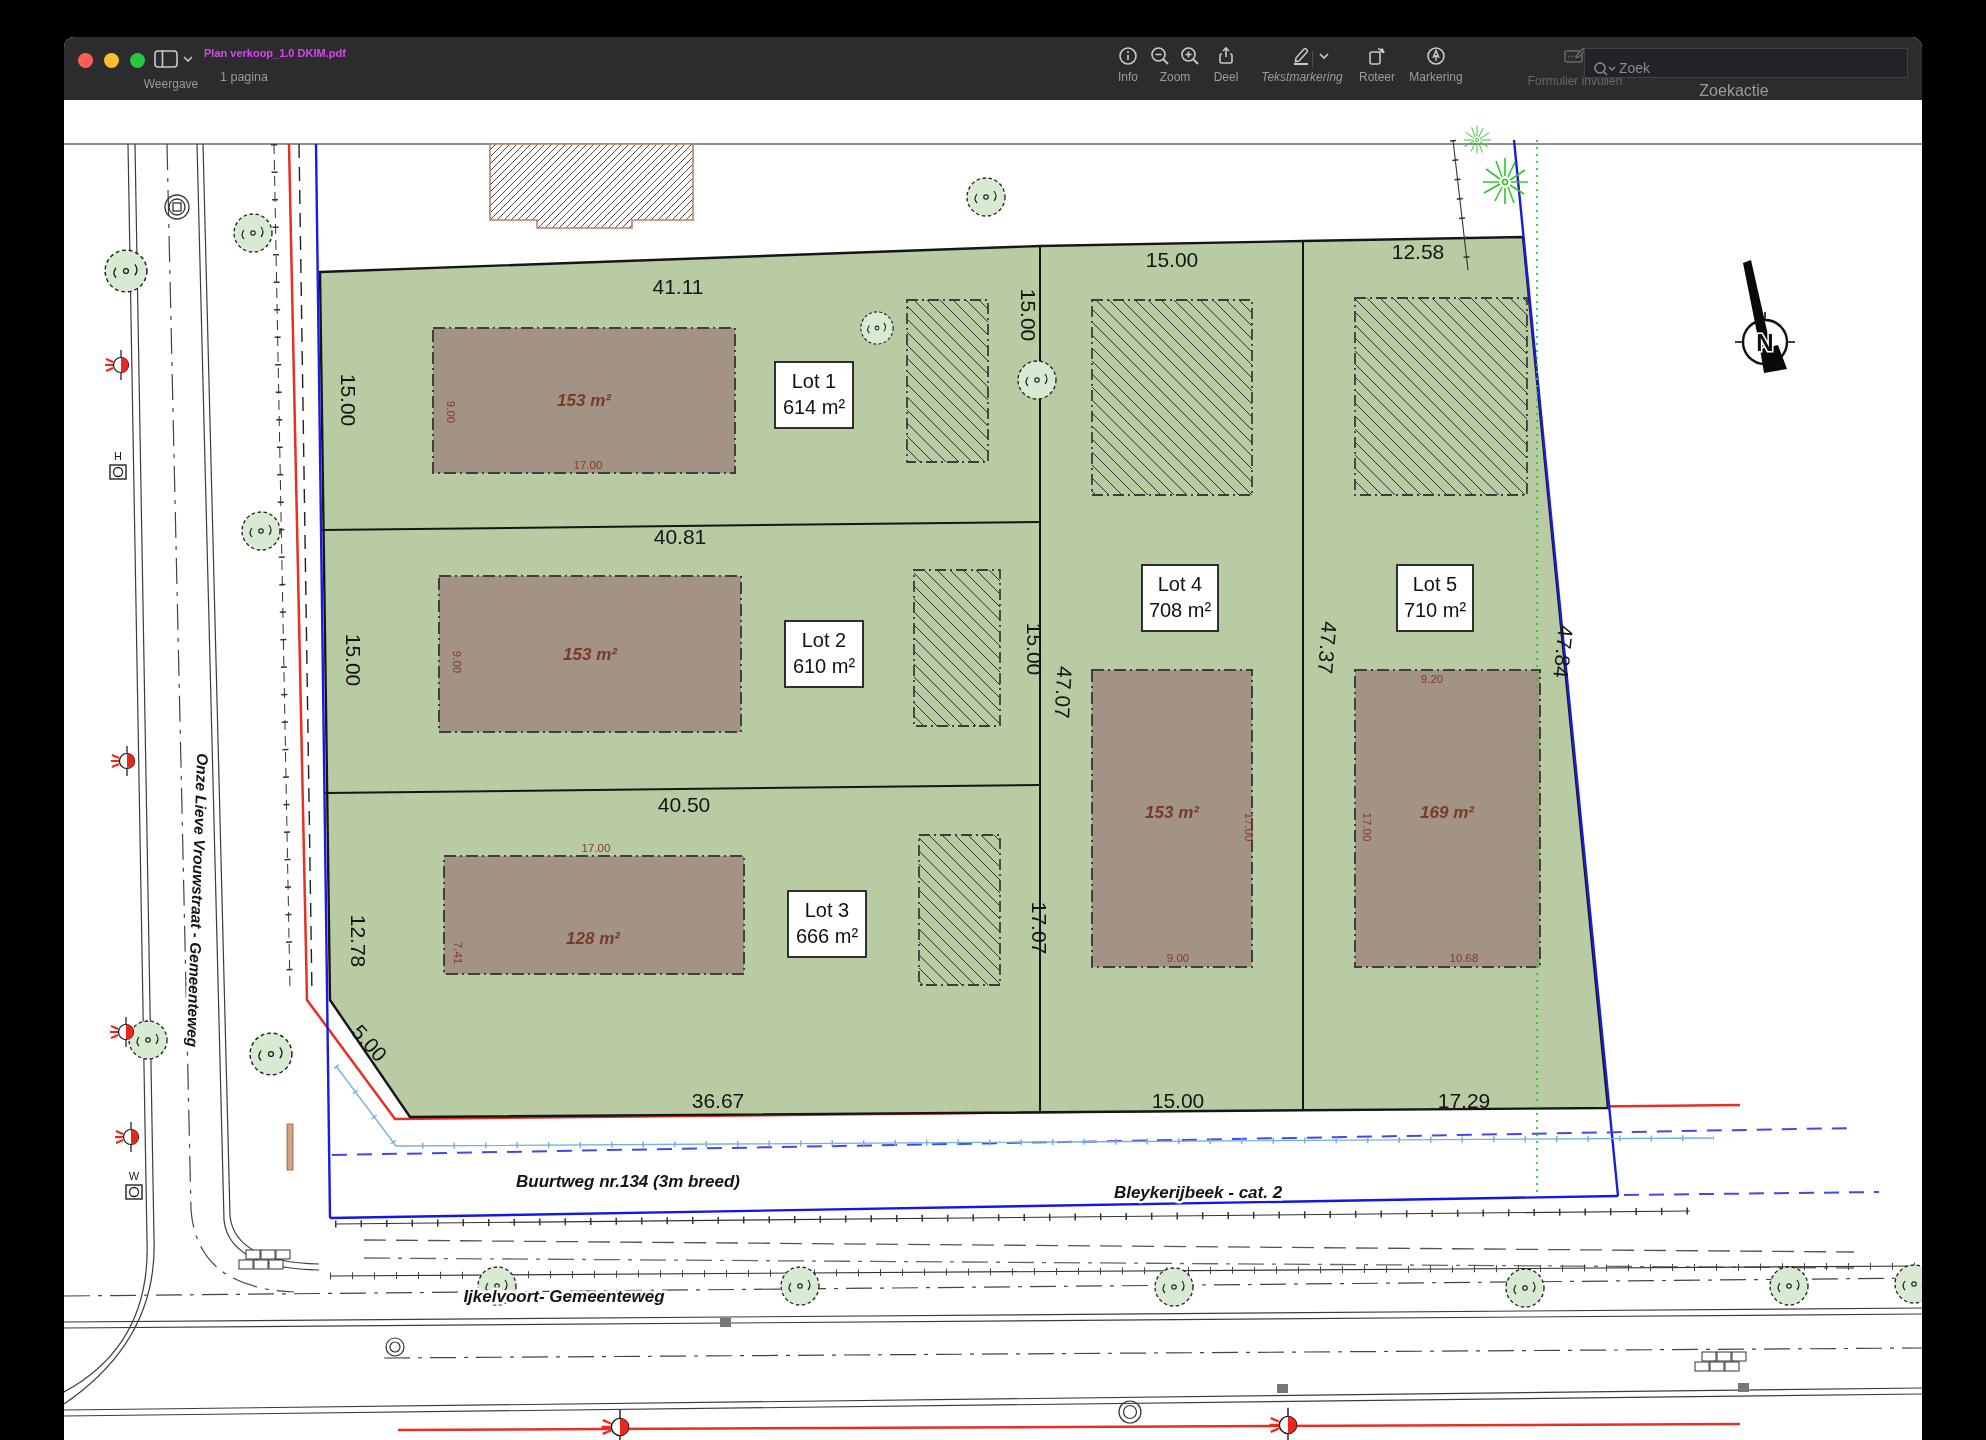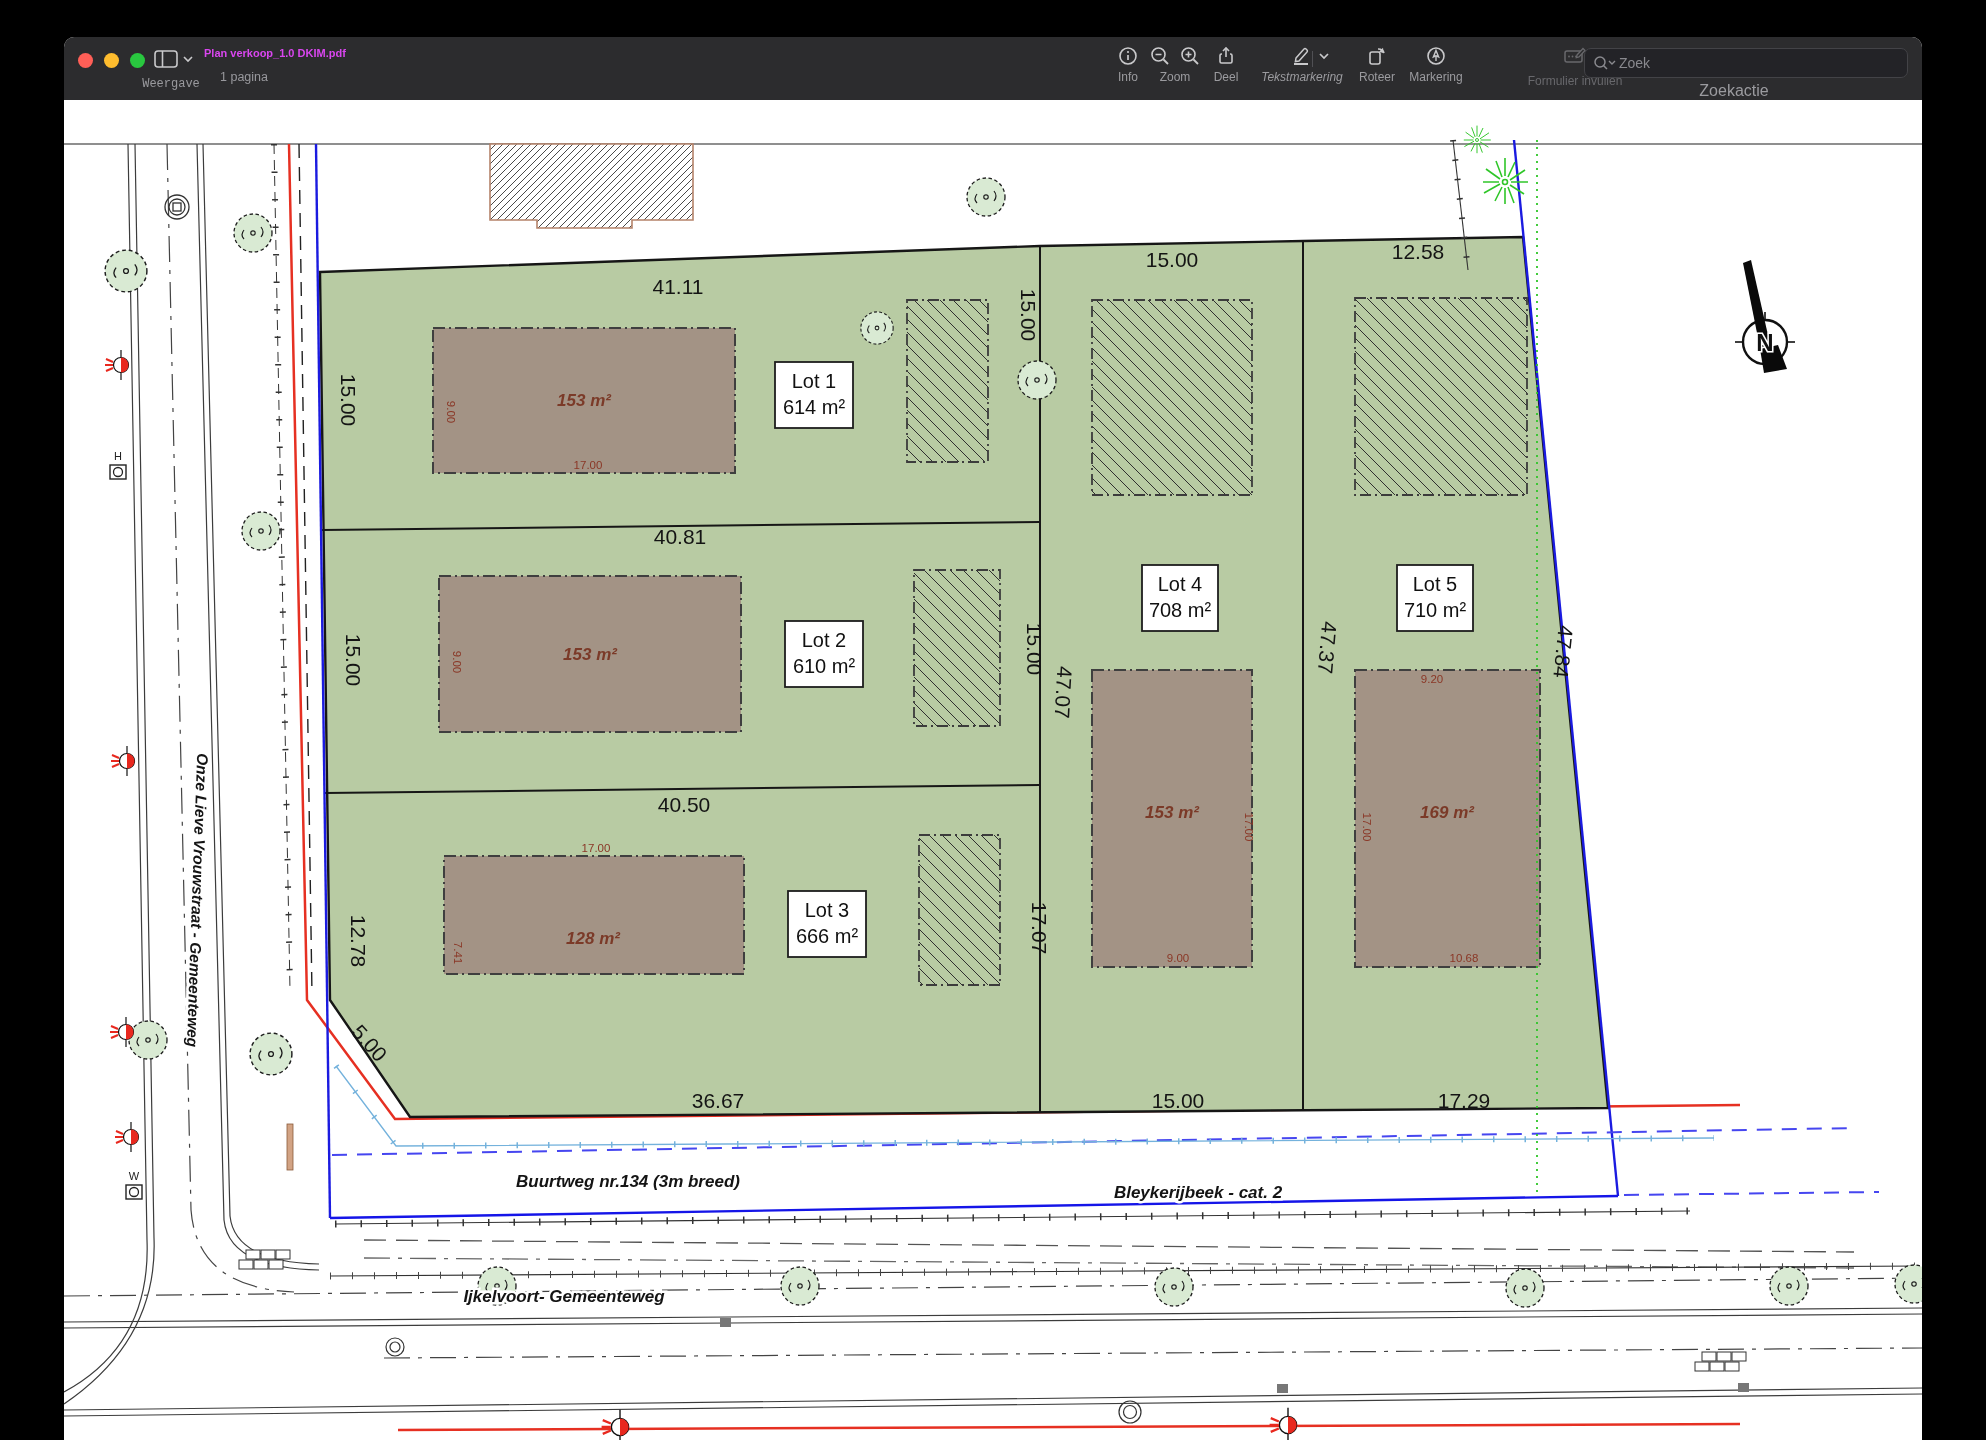--- a/index.html
+++ b/index.html
@@ -7,30 +7,30 @@
        font-family:"Liberation Sans",sans-serif;}
   .window{position:absolute;left:64px;top:37px;width:1858px;height:1403px;
           border-radius:10px 10px 0 0;overflow:hidden;background:#fff;}
   .titlebar{position:relative;height:63px;background:#2c2c2e;border-bottom:1px solid #161616;}
   .tl{position:absolute;top:16px;width:15px;height:15px;border-radius:50%;}
   .tl.red{left:14px;background:#ff5f57;}
   .tl.yellow{left:40px;background:#febc2e;}
   .tl.green{left:66px;background:#29c73f;}
   .sidebar-btn{position:absolute;left:90px;top:12px;color:#c9c9cb;}
   .weergave{position:absolute;left:62px;top:40px;width:90px;text-align:center;
-            font-size:12px;color:#9a9a9e;font-family:Liberation Mono, monospace;}
+            font-size:12px;color:#9a9a9e;}
   .doc-title{position:absolute;left:140px;top:10px;font-size:11px;font-weight:700;color:#d946ef;}
   .doc-sub{position:absolute;left:156px;top:33px;font-size:12.5px;color:#98989d;}
   .tool{position:absolute;top:9px;width:96px;text-align:center;color:#c9c9cb;}
   .tool svg{display:inline-block;vertical-align:top;}
   .tool .lbl{display:block;font-size:12px;color:#9b9b9f;margin-top:4px;white-space:nowrap;}
   .tool.dim, .tool.dim .lbl{color:#68686c;}
   .chev-sep{position:absolute;left:1248px;top:14px;width:1px;height:16px;background:#505054;}
   .search{position:absolute;left:1520px;top:11px;width:324px;height:30px;background:#232327;
-          border:1px solid #434347;border-radius:7px;display:flex;align-items:center;padding:0 8px;box-sizing:border-box;}
+          border:1px solid #434347;border-radius:1px;display:flex;align-items:flex-end;padding:0 8px;box-sizing:border-box;}
   .search input{flex:1;background:transparent;border:none;outline:none;color:#ddd;
                 font-size:14px;font-family:"Liberation Sans",sans-serif;}
   .search input::placeholder{color:#89898e;}
   .search-lbl{position:absolute;left:1600px;top:45px;width:140px;text-align:center;
               font-size:16px;color:#9b9b9f;}
   .content{position:absolute;top:63px;left:0;right:0;bottom:0;background:#fff;}
   svg text{font-family:"Liberation Sans",sans-serif;}
   .dim{font-size:21px;font-weight:500;fill:#141414;text-anchor:middle;}
   .barea{font-size:17px;font-weight:600;font-style:italic;fill:#7b3a28;text-anchor:middle;}
   .bdim{font-size:11.5px;fill:#8a3726;text-anchor:middle;}

